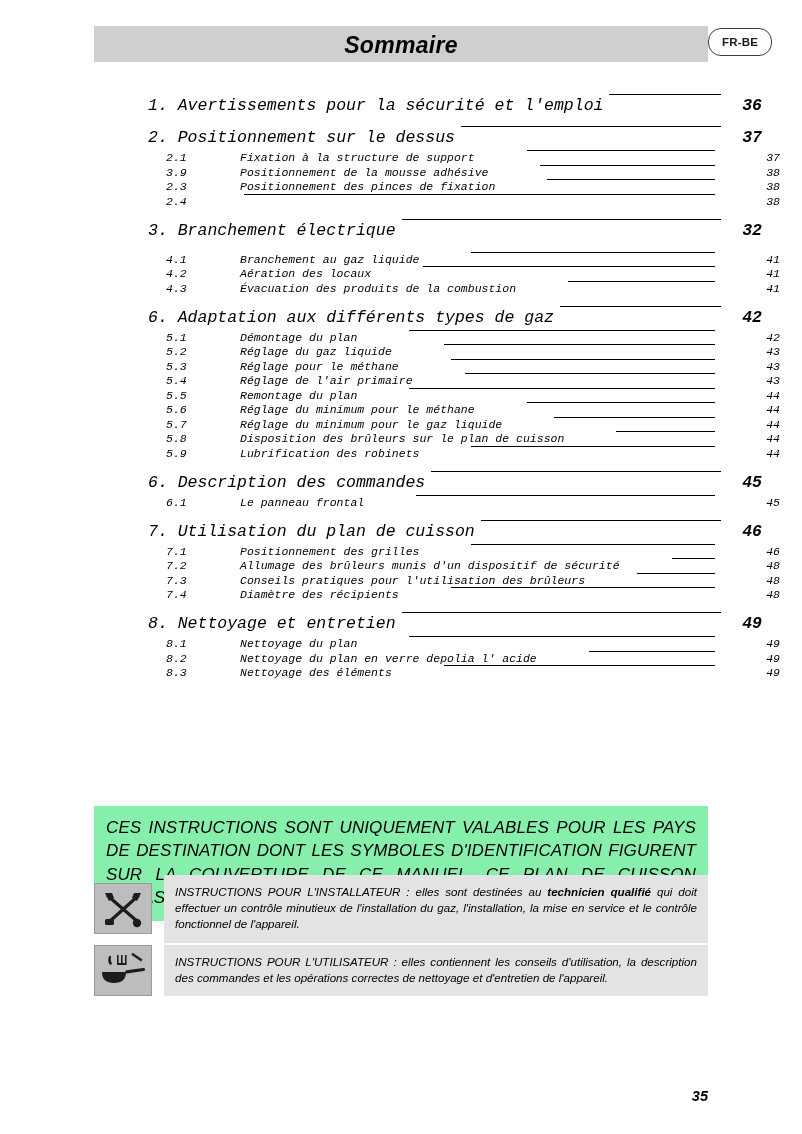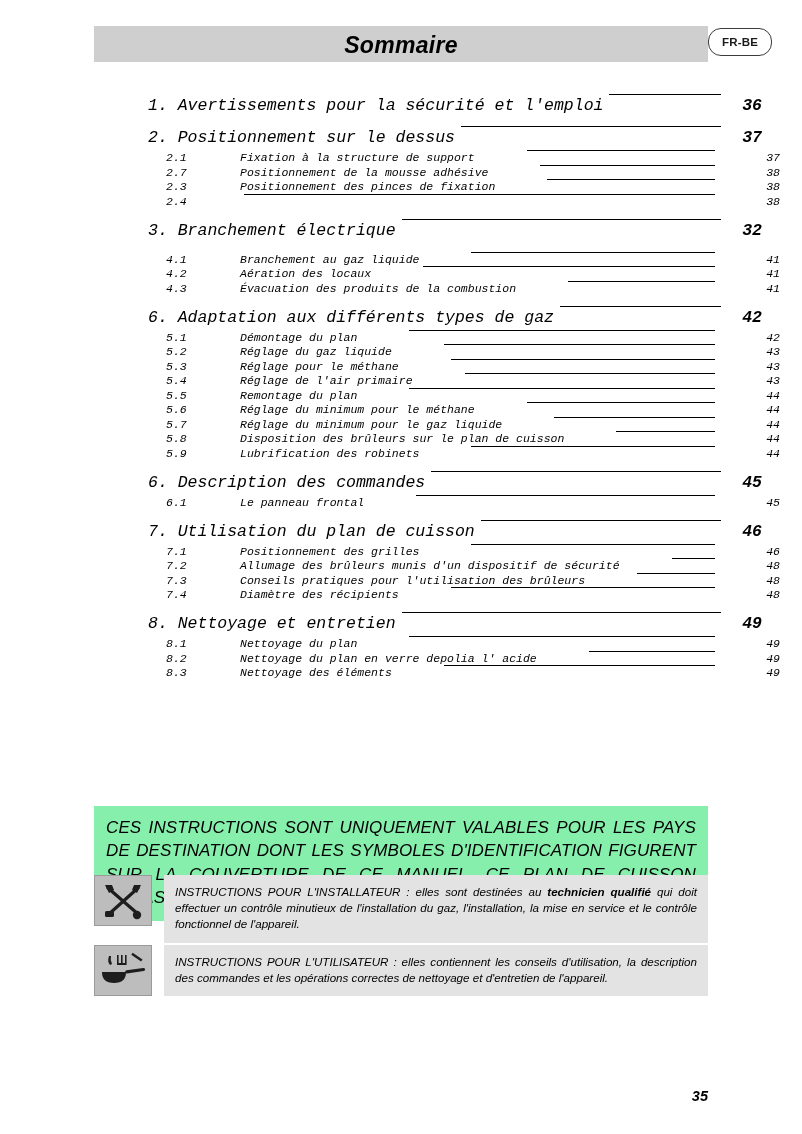--- a/index.html
+++ b/index.html
@@ -157,21 +157,21 @@
     text-align: justify;
     letter-spacing: 0.1px;
   }
 
   
   .info-row {
     position: absolute;
     left: 94px;
     width: 614px;
     display: flex;
-    align-items: flex-start;
+    align-items: center;
   }
   .info-row.installer { top: 875px; }
   .info-row.user      { top: 945px; }
 
   .icon-box {
     width: 56px;
     height: 49px;
     flex: 0 0 56px;
     background: #bdbdbd;
     border: 1px solid #9a9a9a;
@@ -228,21 +228,21 @@
           <span class="entry-page">37</span>
         </div>
         <div class="lvl2-group">
           <div class="entry lvl2">
             <span class="entry-num">2.1</span>
             <span class="entry-label">Fixation à la structure de support</span>
             <span class="leader"></span>
             <span class="entry-page">37</span>
           </div>
           <div class="entry lvl2">
-            <span class="entry-num">2.7</span>
+            <span class="entry-num">3.9</span>
             <span class="entry-label">Positionnement de la mousse adhésive</span>
             <span class="leader"></span>
             <span class="entry-page">38</span>
           </div>
           <div class="entry lvl2">
             <span class="entry-num">2.3</span>
             <span class="entry-label">Positionnement des pinces de fixation</span>
             <span class="leader"></span>
             <span class="entry-page">38</span>
           </div>

